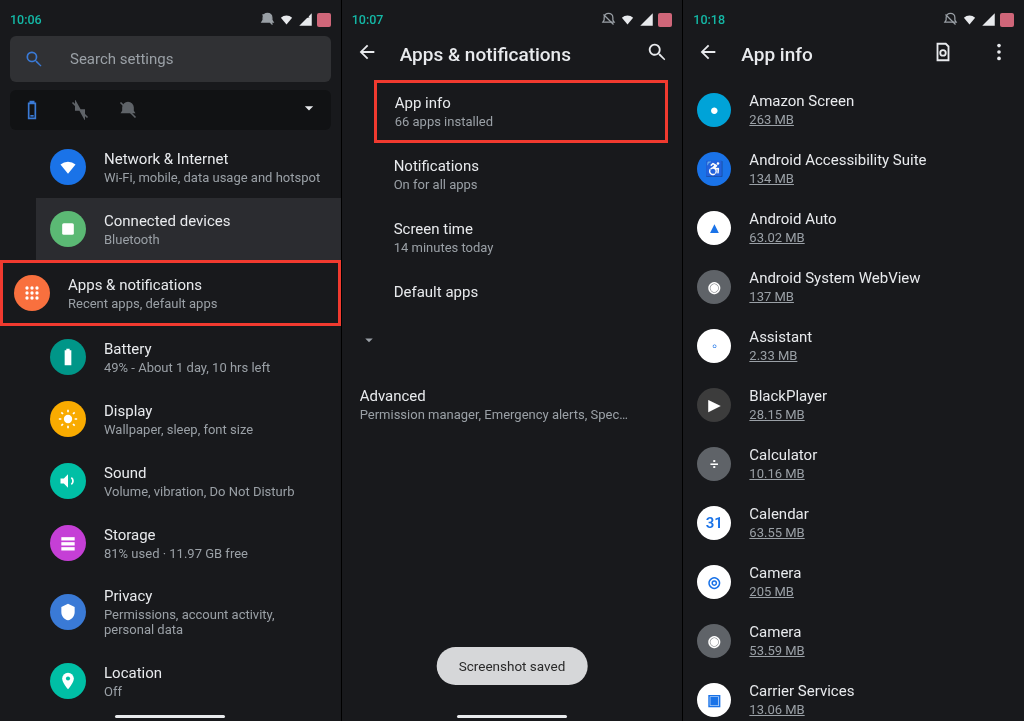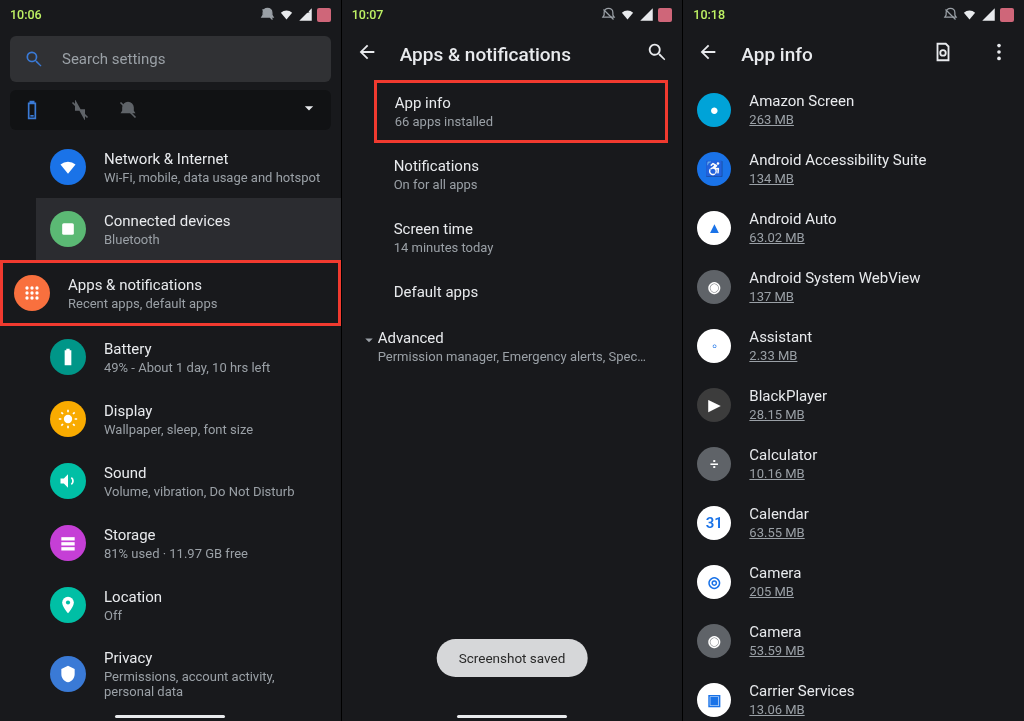--- a/index.html
+++ b/index.html
@@ -17,25 +17,25 @@
     background: #18191c;
     position: relative;
     overflow: hidden;
   }
   .panel + .panel { border-left: 1px solid #000; }
 
   
   .statusbar {
     height: 28px;
     display: flex;
-    align-items: flex-end;
-    padding: 6px 10px;
+    align-items: flex-start;
+    padding: 12px 10px;
     font-size: 12.5px;
     font-weight: 500;
-    color: #bef264;
+    color: #14b8a6;
   }
   .statusbar .clock { flex: 0 0 auto; }
   .statusbar .spacer { flex: 1; }
   .statusbar .status-icons { display: flex; gap: 4px; align-items: center; }
   .statusbar svg { width: 15px; height: 15px; }
   .batt-badge {
     width: 14px; height: 14px;
     background: #cf6679; border-radius: 2px;
     display:inline-block;
   }
@@ -44,21 +44,21 @@
   .search-bar {
     margin: 8px 10px;
     height: 46px;
     background: #303134;
     border-radius: 6px;
     display: flex;
     align-items: center;
     padding: 0 14px;
     color: #9aa0a6;
     font-size: 15px;
-    gap: 18px;
+    gap: 26px;
   }
   .search-bar svg { width: 20px; height: 20px; fill: #3a7ad6; }
   .quick-row {
     margin: 6px 10px;
     height: 40px;
     background: #111214;
     border-radius: 6px;
     display: flex;
     align-items: center;
     padding: 0 12px;
@@ -106,29 +106,29 @@
   .p2-item {
     padding: 14px 24px 14px 52px;
   }
   .p2-item .title { font-size: 15px; color: #e8eaed; }
   .p2-item .sub   { font-size: 13px; color: #9aa0a6; margin-top: 2px; }
   .p2-item.hl {
     border: 3px solid #f03a2f;
     margin-left: 32px; margin-right: 14px;
     padding: 11px 18px 11px 18px;
   }
-  .p2-adv { display:flex; align-items:flex-start; padding: 14px 24px 14px 18px; gap: 0; }
+  .p2-adv { display:flex; align-items:flex-start; padding: 14px 24px 14px 18px; gap: 34px; flex-direction: column; }
   .p2-adv .chev svg { width: 18px; height: 18px; fill:#9aa0a6; margin-top:2px;}
   .p2-adv .txt .title{font-size:15px;}
   .p2-adv .txt .sub{font-size:13px;color:#9aa0a6;margin-top:2px;white-space:nowrap;overflow:hidden;text-overflow:ellipsis;max-width:270px;}
 
   .toast {
     position: absolute;
     left: 50%; transform: translateX(-50%);
-    bottom: 44px;
+    bottom: 36px;
     background: #d6d7d9;
     color: #2a2a2a;
     font-size: 13.5px;
     padding: 11px 22px;
     border-radius: 22px;
   }
 
   
   .app-item {
     display: flex;
@@ -286,40 +286,40 @@
             <rect x="4" y="11" width="16" height="4"></rect>
             <rect x="4" y="17" width="16" height="4"></rect>
           </svg>
         </div>
         <div class="s-text">
           <div class="title">Storage</div>
           <div class="sub">81% used · 11.97 GB free</div>
         </div>
       </div>
       <div class="s-item">
+        <div class="s-icon" style="background:#3a7ad6">
+          <svg viewBox="0 0 24 24">
+            <path d="M12 2l8 4v6c0 5-3.5 9-8 10-4.5-1-8-5-8-10V6z"></path>
+          </svg>
+        </div>
+        <div class="s-text">
+          <div class="title">Privacy</div>
+          <div class="sub">Permissions, account activity, personal data</div>
+        </div>
+      </div>
+      <div class="s-item">
         <div class="s-icon" style="background:#00bfa5">
           <svg viewBox="0 0 24 24">
             <path d="M12 2a7 7 0 0 0-7 7c0 5 7 13 7 13s7-8 7-13a7 7 0 0 0-7-7z"></path>
             <circle cx="12" cy="9" r="2.5" fill="#00bfa5"></circle>
           </svg>
         </div>
         <div class="s-text">
           <div class="title">Location</div>
           <div class="sub">Off</div>
-        </div>
-      </div>
-      <div class="s-item">
-        <div class="s-icon" style="background:#3a7ad6">
-          <svg viewBox="0 0 24 24">
-            <path d="M12 2l8 4v6c0 5-3.5 9-8 10-4.5-1-8-5-8-10V6z"></path>
-          </svg>
-        </div>
-        <div class="s-text">
-          <div class="title">Privacy</div>
-          <div class="sub">Permissions, account activity, personal data</div>
         </div>
       </div>
       <div class="s-item">
         <div class="s-icon" style="background:#2e7d32">
           <svg viewBox="0 0 24 24">
             <path d="M12 2l8 4v6c0 5-3.5 9-8 10-4.5-1-8-5-8-10V6z"></path>
           </svg>
         </div>
         <div class="s-text">
           <div class="title">Security</div>

